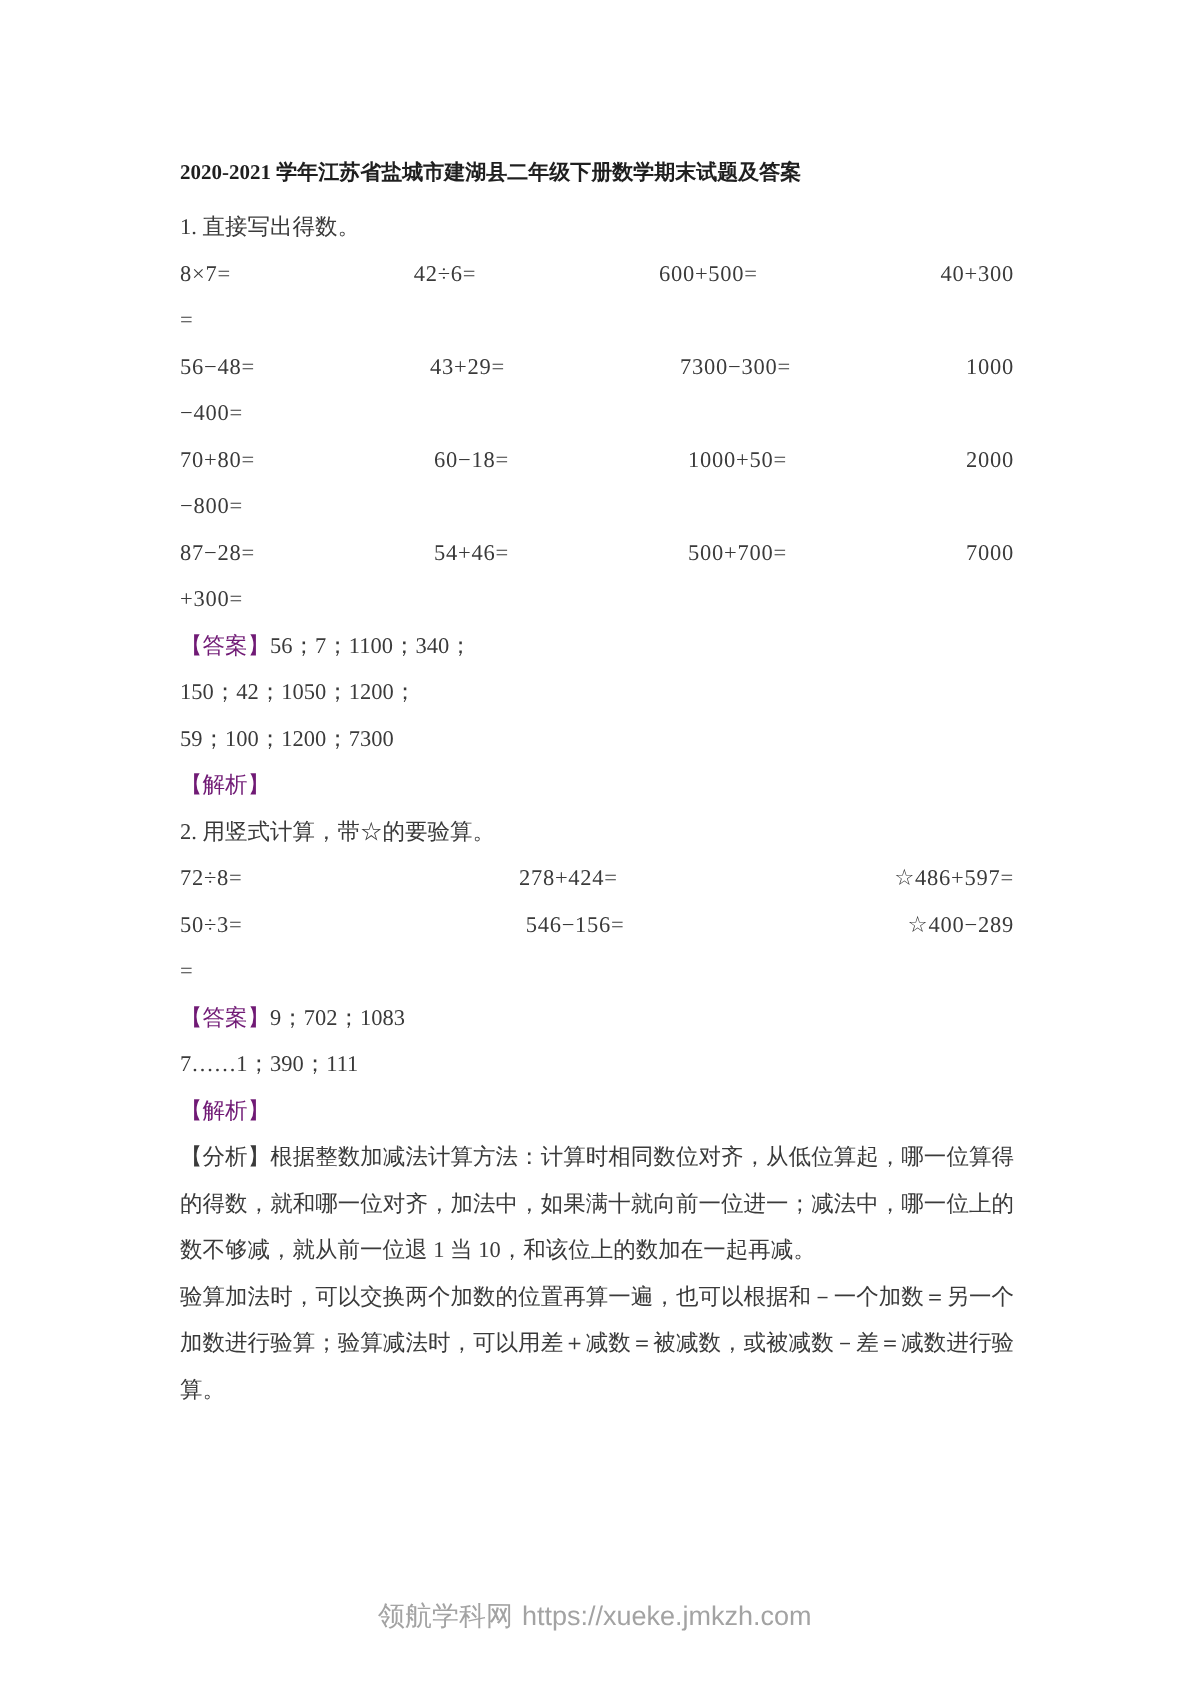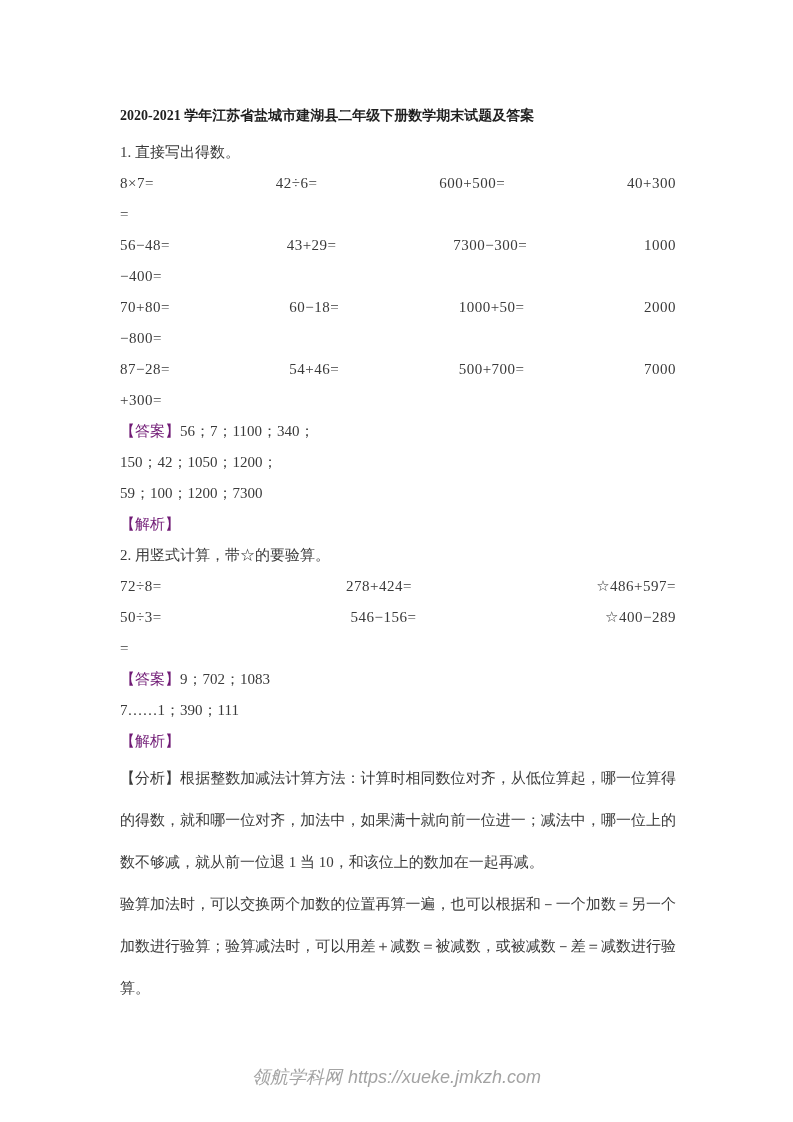--- a/index.html
+++ b/index.html
@@ -27,21 +27,21 @@
     text-align: justify;
   }
   .line {
     font-size: 15px;
     line-height: 31px;
     margin: 0;
     white-space: nowrap;
   }
   .para {
     font-size: 15px;
-    line-height: 42px;
+    line-height: 31px;
     margin: 0;
     text-align: justify;
   }
   .eq-row {
     display: flex;
     justify-content: space-between;
     font-size: 15px;
     line-height: 31px;
   }
   .eq { letter-spacing: 0.5px; }
@@ -50,21 +50,21 @@
     position: absolute;
     left: 0;
     top: 1064px;
     width: 793px;
     text-align: center;
     font-family: "Liberation Sans", "DejaVu Sans", sans-serif;
     font-size: 18px;
     line-height: 26px;
     color: #a3a3a3;
   }
-  .footer span { margin: 4px 3px; font-style: italic; }
+  .footer span { margin: 4px 3px; }
 </style>
 </head>
 <body>
 
 <div class="content">
 
   <h1 class="doc-title">2020-2021 学年江苏省盐城市建湖县二年级下册数学期末试题及答案</h1>
 
 
   <p class="line">1. 直接写出得数。</p>

